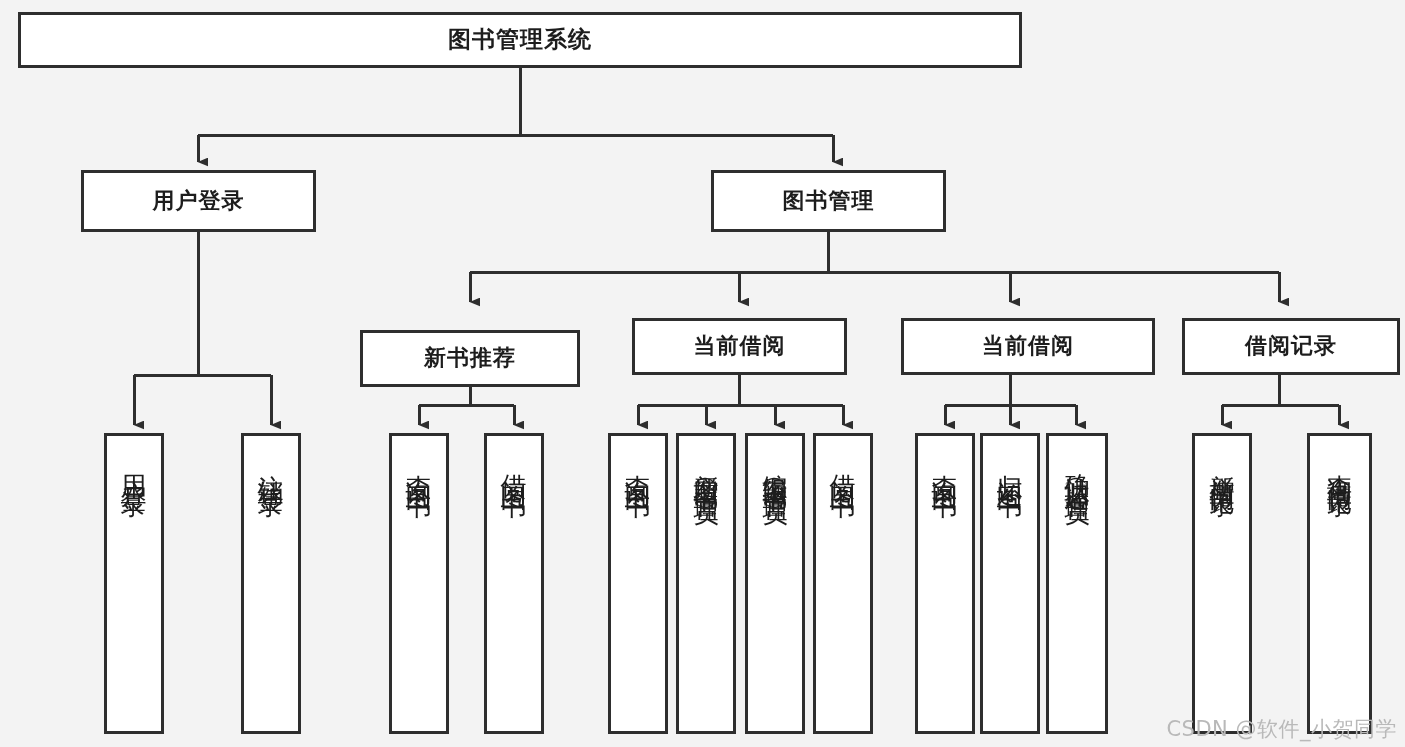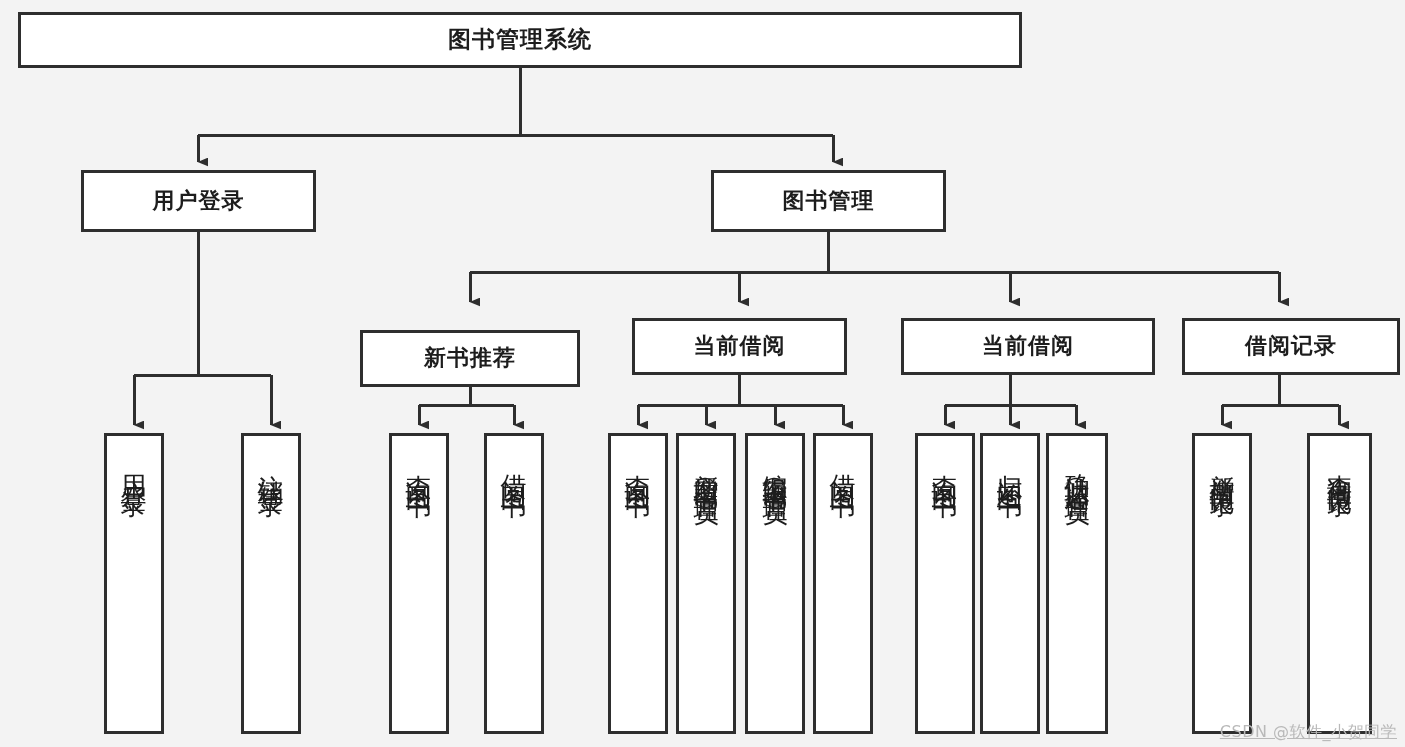--- a/index.html
+++ b/index.html
@@ -38,26 +38,25 @@
     text-orientation:upright;
     font-size:26px;
     letter-spacing:6px;
     line-height:1;
     white-space:nowrap;
   }
   .vtext.small{font-size:25px;letter-spacing:4px;}
   .watermark{
     position:absolute;
     right:8px;bottom:4px;
-    font-size:16px;
+    font-size:21px;
     color:#b9b9b9;
     letter-spacing:0.5px;
     white-space:nowrap;
     pointer-events:none;
-    text-decoration:underline;
   }
 </style>
 </head>
 <body>
 
 <div id="stage">
 
   <svg id="wires" xmlns="http://www.w3.org/2000/svg">
     <defs>
       <marker id="ah" viewBox="0 0 10 12" refX="5" refY="11.5" markerWidth="9" markerHeight="11" orient="auto-start-reverse" markerUnits="userSpaceOnUse">

